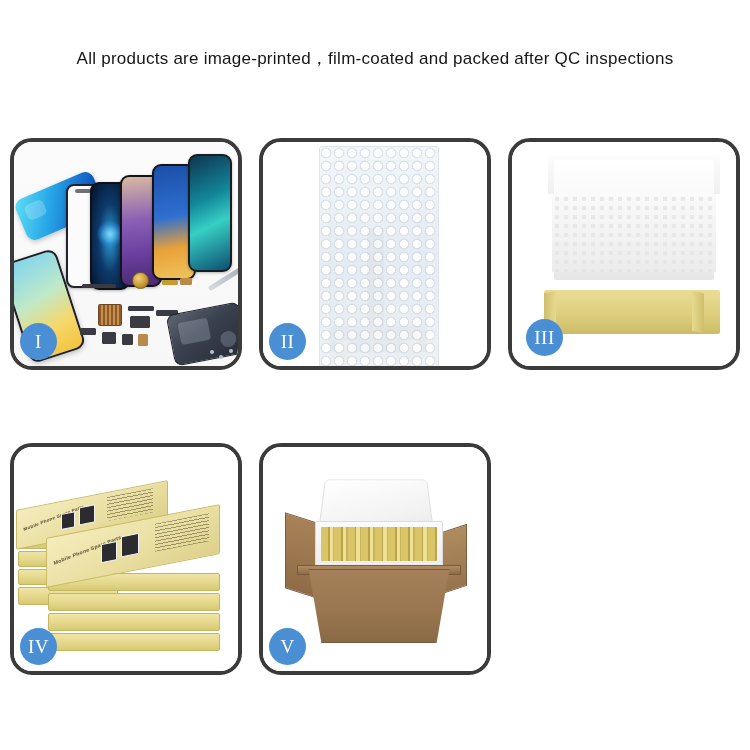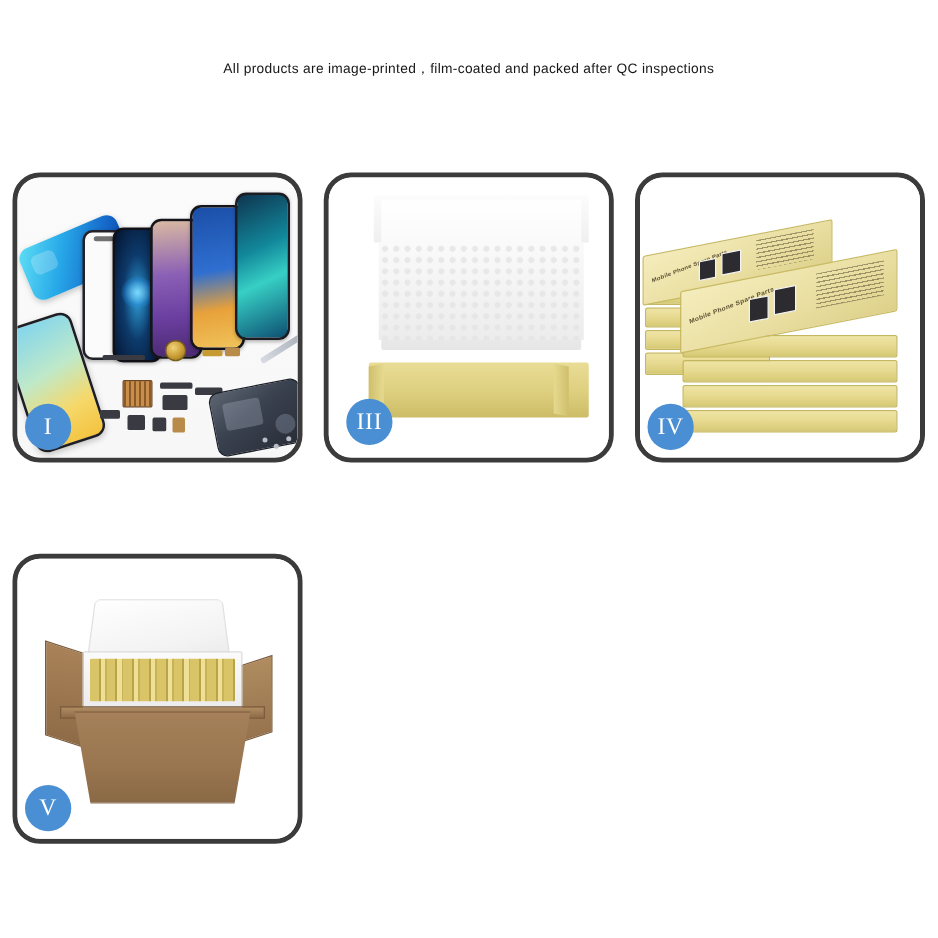--- a/index.html
+++ b/index.html
@@ -30,21 +30,21 @@
   .title {
     font-size: 33px;
     font-weight: bold;
     letter-spacing: 1.2px;
     color: #141414;
     line-height: 1.05;
     white-space: nowrap;
   }
   .subtitle {
     margin-top: 11px;
-    font-size: 11px;
+    font-size: 17px;
     color: #161616;
     letter-spacing: 0.25px;
     white-space: nowrap;
   }
 
   
   .grid {
     position: absolute;
     top: 138px;
     left: 10px;
@@ -514,20 +514,35 @@
             <i style="left:0;  top:2px;"></i>
             <i style="left:9px; top:7px;"></i>
             <i style="left:19px;top:1px;"></i>
             <i style="left:25px;top:9px;"></i>
           </div>
         </div>
       </div>
       <div class="badge">I</div>
     </div>
 
+    <div class="panel">
+      <div class="panel-inner p2">
+        <div class="lcd">
+          <div class="lcd-bezel"></div>
+        </div>
+        <div class="pink-dot"></div>
+        <div class="flex-head"></div>
+        <div class="flex-cable"></div>
+        <div class="flex-bar"></div>
+        <div class="conn l"></div>
+        <div class="conn r"></div>
+        <div class="bubblebag"></div>
+      </div>
+      <div class="badge">II</div>
+    </div>
 
     <div class="panel">
       <div class="panel-inner p3">
         <div class="foam-lid"></div>
         <div class="foam-back"></div>
         <div class="foam-mid"></div>
         <div class="ybox-inner"></div>
         <div class="ybox-body"></div>
         <div class="ybox-lipL"></div>
         <div class="ybox-lipR"></div>

